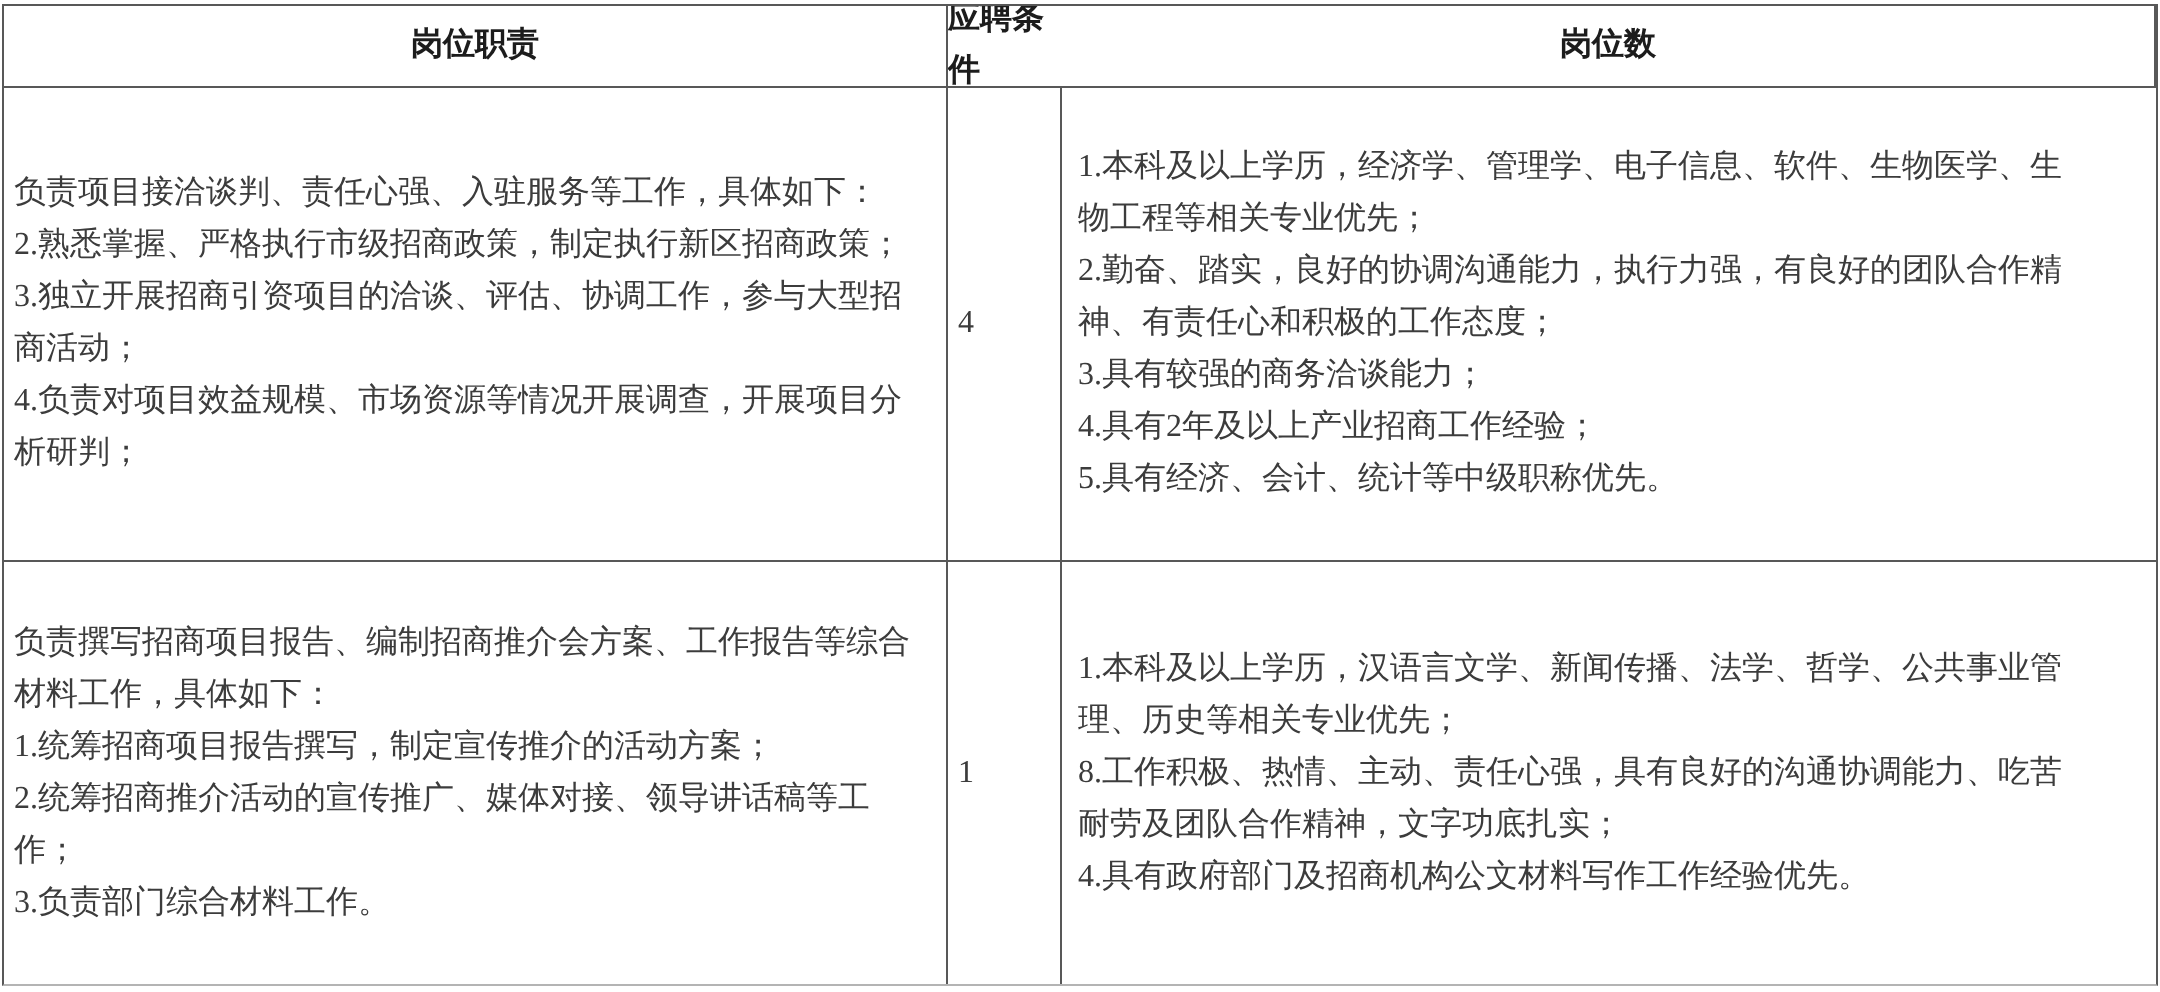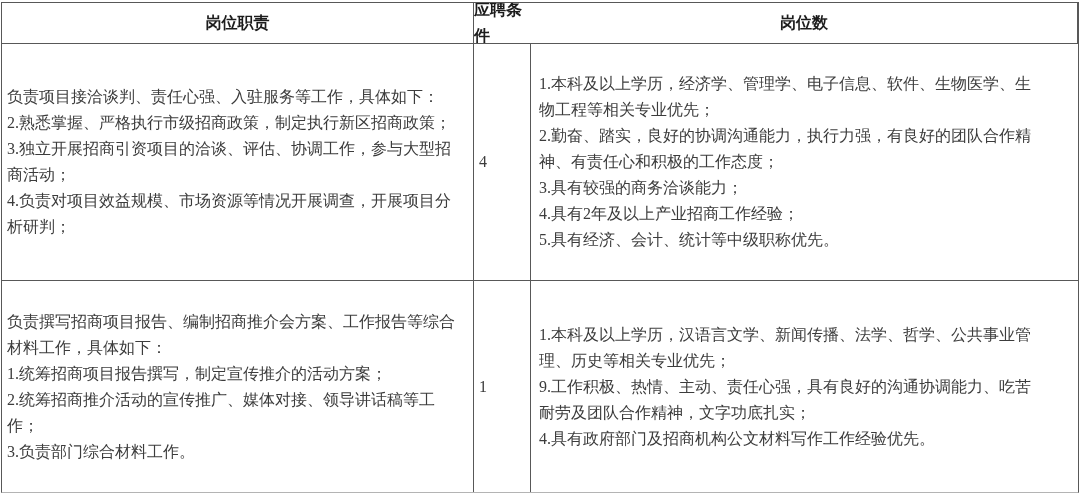--- a/index.html
+++ b/index.html
@@ -79,18 +79,18 @@
       <div class="para">负责撰写招商项目报告、编制招商推介会方案、工作报告等综合材料工作，具体如下：</div>
       <div class="para">1.统筹招商项目报告撰写，制定宣传推介的活动方案；</div>
       <div class="para">2.统筹招商推介活动的宣传推广、媒体对接、领导讲话稿等工作；</div>
       <div class="para">3.负责部门综合材料工作。</div>
     </div>
     <div class="cell count-cell bR">
       <span>1</span>
     </div>
     <div class="cell req-cell">
       <div class="para">1.本科及以上学历，汉语言文学、新闻传播、法学、哲学、公共事业管理、历史等相关专业优先；</div>
-      <div class="para">9.工作积极、热情、主动、责任心强，具有良好的沟通协调能力、吃苦耐劳及团队合作精神，文字功底扎实；</div>
+      <div class="para">8.工作积极、热情、主动、责任心强，具有良好的沟通协调能力、吃苦耐劳及团队合作精神，文字功底扎实；</div>
       <div class="para">4.具有政府部门及招商机构公文材料写作工作经验优先。</div>
     </div>
 
   </div>
 </div>
 
 </body></html>

